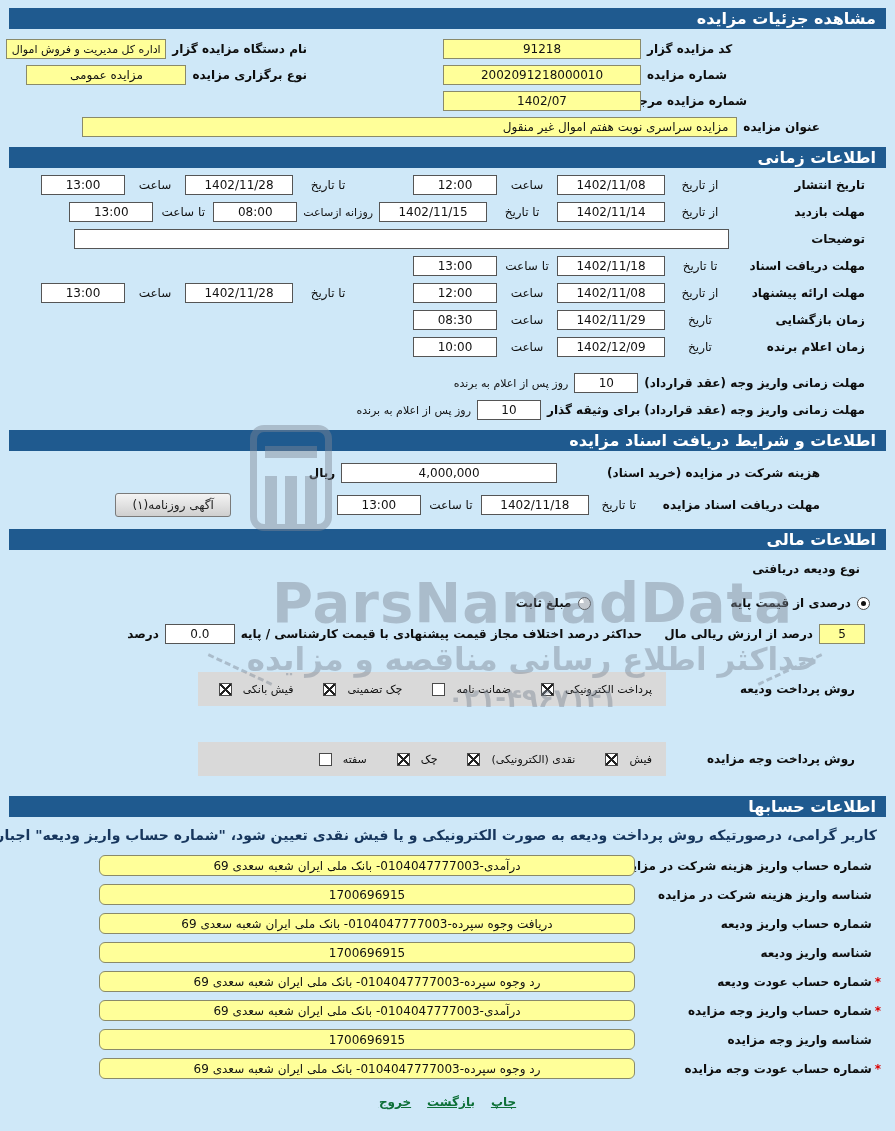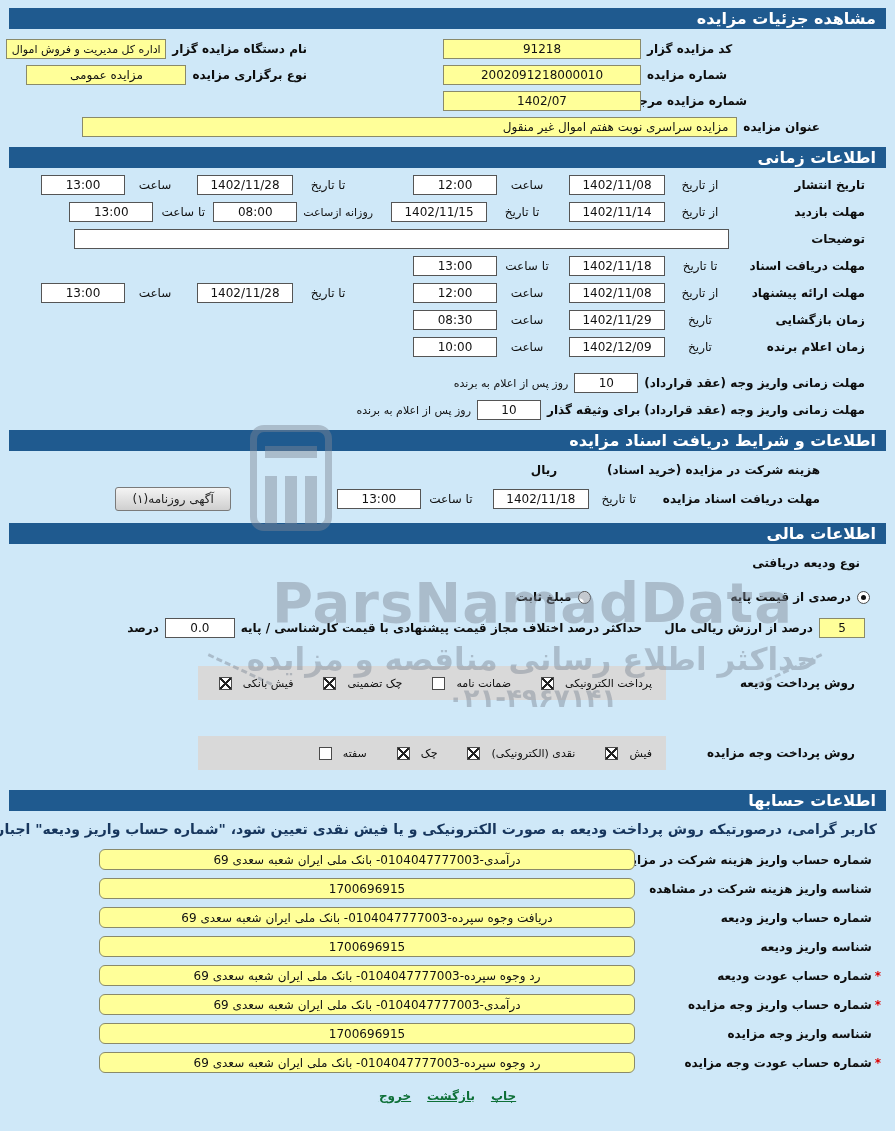--- a/index.html
+++ b/index.html
@@ -23,21 +23,21 @@
   .w100{width:100px;text-align:left;} .w198{width:198px;} .w160{width:160px;}
   .w655{width:655px;} .w216{width:216px;} .w46{width:46px;} .w70{width:70px;} .w64{width:64px;}
   .mr130{margin-right:130px;} .fs11{font-size:11px;} .ml44{margin-left:44px;} .ml14{margin-left:14px;}
   .ml134{margin-left:134px;} .ml16{margin-left:16px;}
   
   .t-row { padding-right:30px; margin-top:7px; }
   .t-lbl { min-width:130px; text-align:right; }
   .pfx { width:58px; text-align:center; font-size:12px; }
   .pfx-sm { width:48px; text-align:center; font-size:12px; }
   .pfx-auto { text-align:center; font-size:11px; }
-  .f-date { width:96px;margin-left:12px; } .f-time { width:84px; }
+  .f-date { width:108px; } .f-time { width:84px; }
   .sp44 { width:44px; }
   .gap-big { margin-top:16px; }
   .sec-gap { margin-top:10px; }
   
   .btn { margin-right:100px; height:24px; padding:0 16px; font-size:12px;
          font-family:"DejaVu Sans",sans-serif; border:1px solid #7a7a7a; border-radius:3px;
          background:linear-gradient(#f4f4f4,#cfcfcf); color:#222; cursor:pointer; white-space:nowrap; }
   
   .m-lbl { width:150px; text-align:right; }
   .chk-box { background:#d9d9d9; height:34px; width:468px; display:flex; align-items:center;
@@ -185,20 +185,21 @@
   <div class="row t-row">
     <span class="lbl t-lbl">مهلت زمانی واریز وجه (عقد قرارداد) برای وثیقه گذار</span>
     <span class="field w64">10</span>
     <span class="pfx-auto">روز پس از اعلام به برنده</span>
   </div>
 
   <div class="bar sec-gap">اطلاعات و شرایط دریافت اسناد مزایده</div>
 
   <div class="row g-row2" style="margin-top:12px">
     <span class="lbl ml44">هزینه شرکت در مزایده (خرید اسناد)</span>
+    <span class="field w216">4,000,000</span>
     <span class="lbl">ریال</span>
   </div>
 
   <div class="row g-row2" style="margin-top:10px">
     <span class="lbl ml14">مهلت دریافت اسناد مزایده</span>
     <span class="pfx-sm">تا تاریخ</span>
     <span class="field f-date">1402/11/18</span>
     <span class="pfx-sm">تا ساعت</span>
     <span class="field f-time">13:00</span>
     <button class="btn">آگهی روزنامه(۱)</button>
@@ -276,21 +277,21 @@
   <div class="row a-row" style="margin-top:12px">
     <span class="lbl a-lbl">
       <span class="req" style="visibility: hidden;">*</span>
       <span>شماره حساب واریز هزینه شرکت در مزایده</span>
     </span>
     <span class="field yellow a-field">درآمدی-0104047777003- بانک ملی ایران شعبه سعدی 69</span>
   </div>
   <div class="row a-row">
     <span class="lbl a-lbl">
       <span class="req" style="visibility: hidden;">*</span>
-      <span>شناسه واریز هزینه شرکت در مشاهده</span>
+      <span>شناسه واریز هزینه شرکت در مزایده</span>
     </span>
     <span class="field yellow a-field">1700696915</span>
   </div>
   <div class="row a-row">
     <span class="lbl a-lbl">
       <span class="req" style="visibility: hidden;">*</span>
       <span>شماره حساب واریز ودیعه</span>
     </span>
     <span class="field yellow a-field">دریافت وجوه سپرده-0104047777003- بانک ملی ایران شعبه سعدی 69</span>
   </div>

